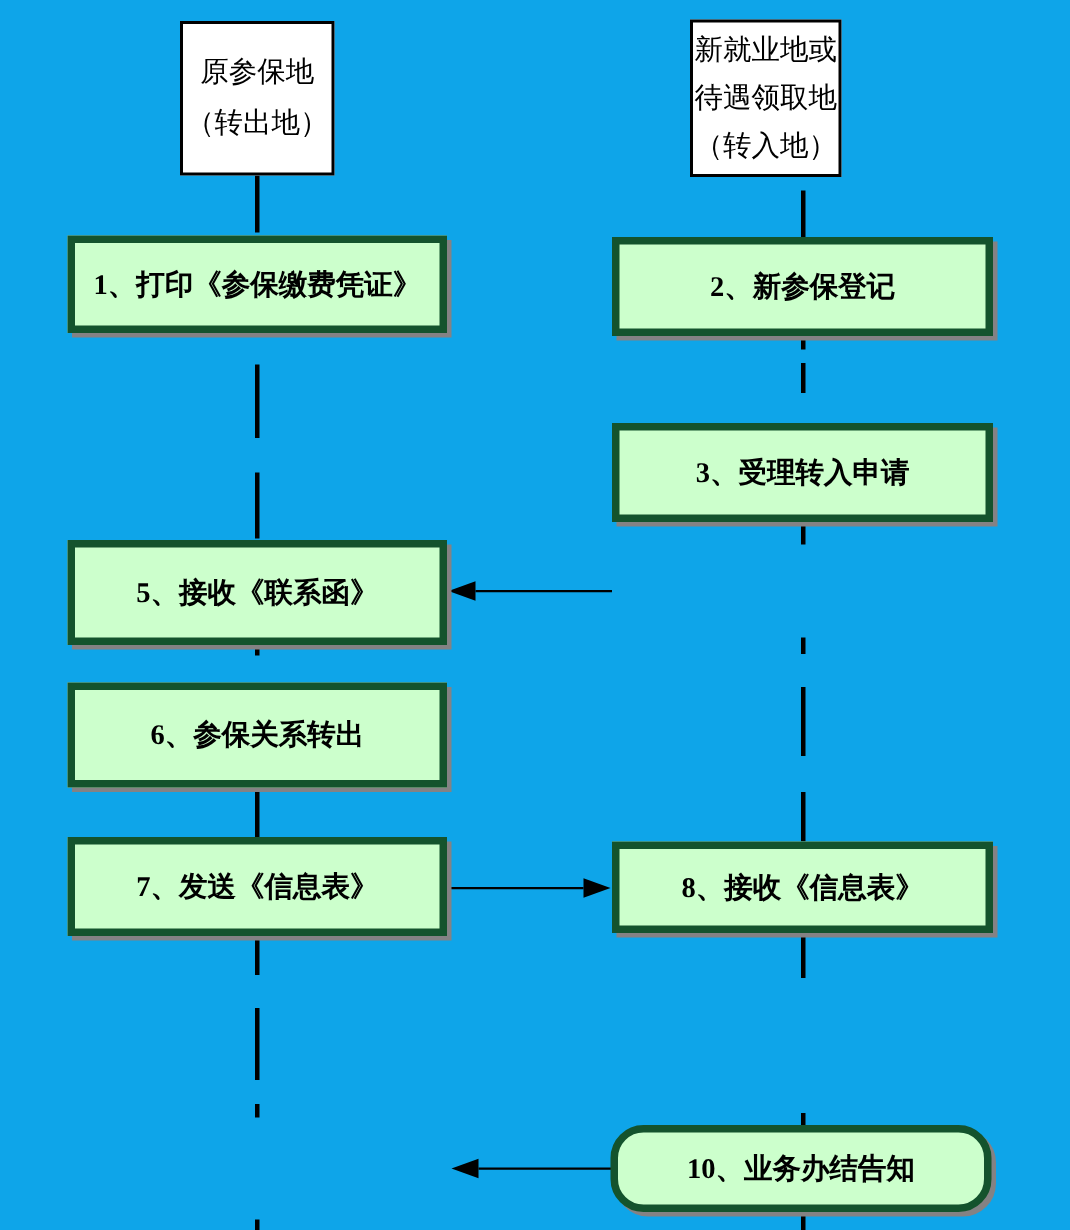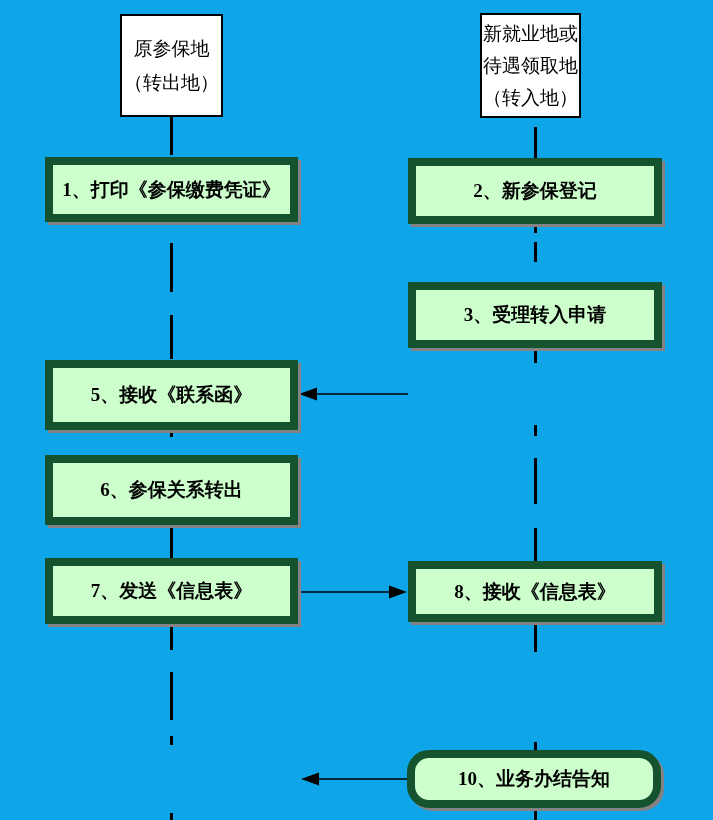--- a/index.html
+++ b/index.html
@@ -25,21 +25,21 @@
   .header-box{
     background:#ffffff;
     border:2px solid #000000;
     font-size:19px;
     font-weight:400;
     white-space:pre-line;
     line-height:34px;
   }
   .step-box{
     background:#ccffcc;
-    border:8px solid #14532d;
+    border:5px solid #14532d;
     box-shadow:3px 3px 0 #848284;
     font-size:19px;
     font-weight:700;
   }
   .step-box.dashed{
     border:2px dashed #000000;
     box-shadow:none;
   }
 </style>
 </head>
@@ -75,21 +75,21 @@
 
     <line x1="298" y1="592" x2="389" y2="592" stroke="#000" stroke-width="1.5"></line>
     <polygon points="407,592 389,585.5 389,598.5" fill="#000"></polygon>
 
     <line x1="408" y1="779" x2="319" y2="779" stroke="#000" stroke-width="1.5"></line>
     <polygon points="301,779 319,772.5 319,785.5" fill="#000"></polygon>
   </svg>
 
   <div class="node header-box" style="left:120px;top:14px;width:103px;height:103px;">原参保地
 （转出地）</div>
-  <div class="node header-box" style="left:480px;top:13px;width:101px;height:105px;line-height:32px;">新就业地或
+  <div class="node header-box" style="left:460px;top:13px;width:101px;height:105px;line-height:32px;">新就业地或
 待遇领取地
 （转入地）</div>
 
   <div class="node step-box" style="left:45px;top:157px;width:253px;height:65px;">1、打印《参保缴费凭证》</div>
   <div class="node step-box" style="left:45px;top:360px;width:253px;height:70px;">5、接收《联系函》</div>
   <div class="node step-box" style="left:45px;top:455px;width:253px;height:70px;">6、参保关系转出</div>
   <div class="node step-box" style="left:45px;top:558px;width:253px;height:66px;">7、发送《信息表》</div>
 
   <div class="node step-box" style="left:408px;top:158px;width:254px;height:66px;text-align:right;">2、新参保登记</div>
   <div class="node step-box" style="left:408px;top:262px;width:254px;height:66px;margin-top:20px;">3、受理转入申请</div>

